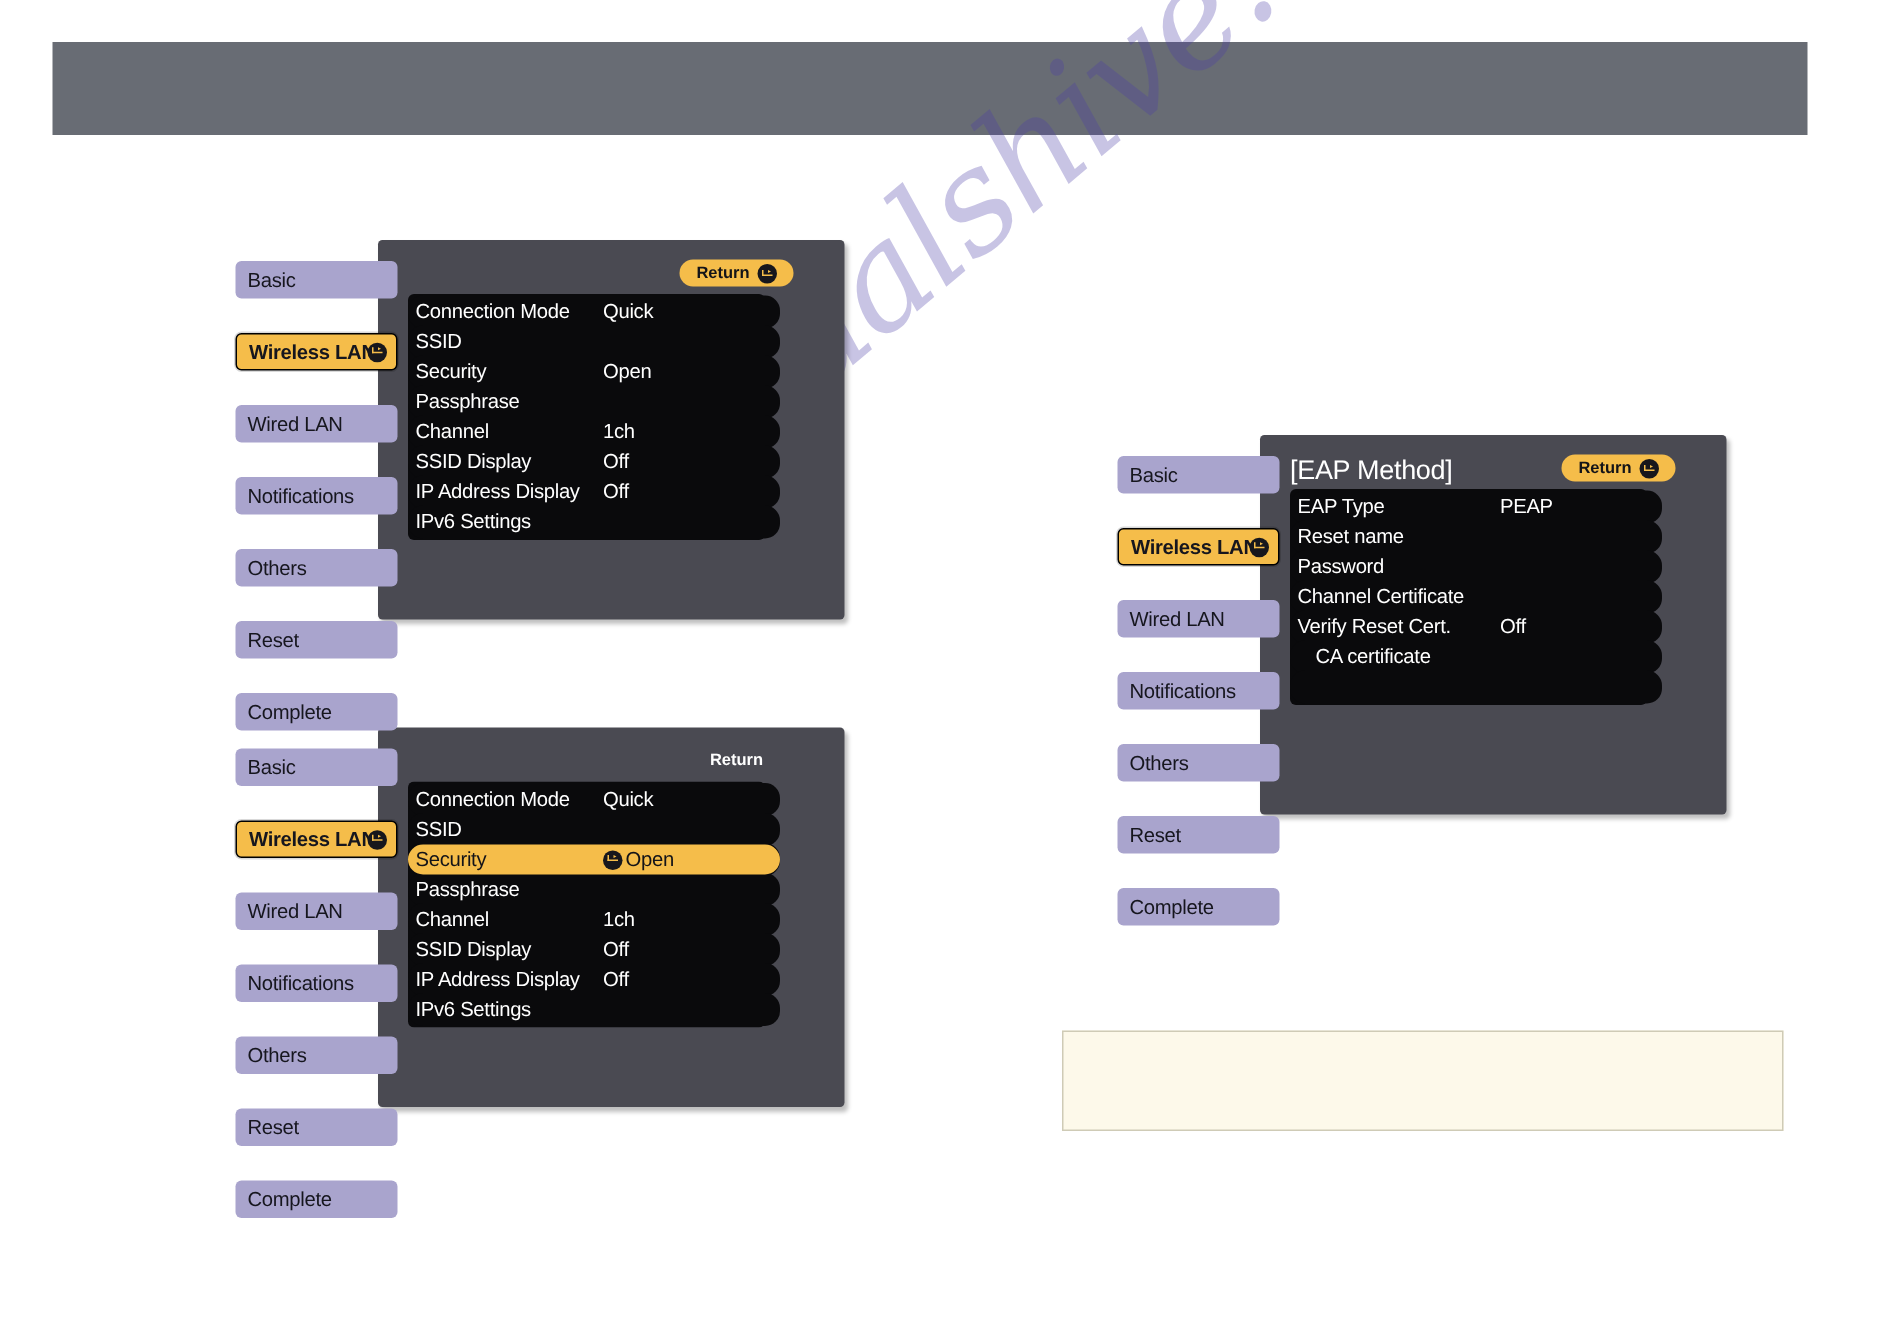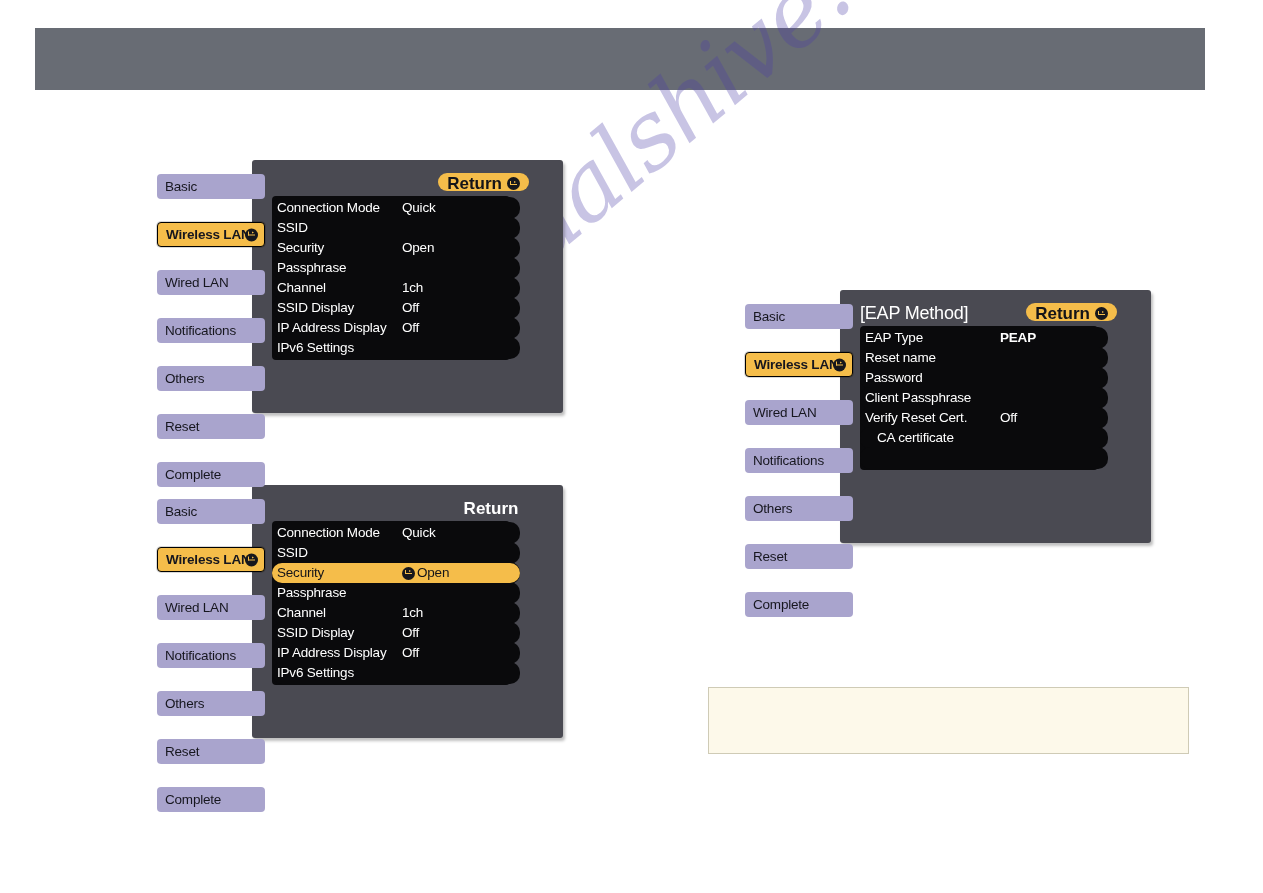--- a/index.html
+++ b/index.html
@@ -147,21 +147,21 @@
   }
   .return-btn {
     position: absolute;
     right: 22px;
     top: 0;
     height: 18px;
     min-width: 76px;
     background: #f5bd4a;
     border-radius: 10px;
     color: #141418;
-    font-size: 17px;
+    font-size: 11px;
     font-weight: bold;
     line-height: 19px;
     text-align: center;
     padding: 0 9px;
     box-sizing: border-box;
     white-space: nowrap;
   }
   .return-btn.flat {
     background: transparent;
     color: #ffffff;
@@ -325,24 +325,24 @@
             <rect x="0" y="0" width="238" height="144" rx="4" fill="#0a0a0c"></rect>
             <rect x="0" y="1" width="248" height="22" rx="10" ry="10" fill="#0a0a0c"></rect>
             <rect x="0" y="21" width="248" height="22" rx="10" ry="10" fill="#0a0a0c"></rect>
             <rect x="0" y="41" width="248" height="22" rx="10" ry="10" fill="#0a0a0c"></rect>
             <rect x="0" y="61" width="248" height="22" rx="10" ry="10" fill="#0a0a0c"></rect>
             <rect x="0" y="81" width="248" height="22" rx="10" ry="10" fill="#0a0a0c"></rect>
             <rect x="0" y="101" width="248" height="22" rx="10" ry="10" fill="#0a0a0c"></rect>
             <rect x="0" y="121" width="248" height="22" rx="10" ry="10" fill="#0a0a0c"></rect>
           </svg>
         </div>
-        <div class="osd-row" style="position: absolute; left: 0px; top: 2px; width: 248px;"><span class="lab">EAP Type</span><span class="val" style="left: 140px; font-weight: bold;">PEAP</span></div>
+        <div class="osd-row" style="position: absolute; left: 0px; top: 2px; width: 248px;"><span class="lab">EAP Type</span><span class="val" style="left: 140px;">PEAP</span></div>
         <div class="osd-row" style="position: absolute; left: 0px; top: 22px; width: 248px;"><span class="lab">Reset name</span></div>
         <div class="osd-row" style="position: absolute; left: 0px; top: 42px; width: 248px;"><span class="lab">Password</span></div>
-        <div class="osd-row" style="position: absolute; left: 0px; top: 62px; width: 248px;"><span class="lab">Client Passphrase</span></div>
+        <div class="osd-row" style="position: absolute; left: 0px; top: 62px; width: 248px;"><span class="lab">Channel Certificate</span></div>
         <div class="osd-row" style="position: absolute; left: 0px; top: 82px; width: 248px;"><span class="lab">Verify Reset Cert.</span><span class="val" style="left: 140px;">Off</span></div>
         <div class="osd-row" style="position: absolute; left: 0px; top: 102px; width: 248px; margin-left: 12px;"><span class="lab">CA certificate</span></div>
       </div>
   </div>
   <div class="osd-tabs" id="tabs3">
       <div class="osd-tab"><span>Basic</span></div>
       <div class="osd-tab active"><span>Wireless LAN</span><span class="enter-glyph tab-enter"></span></div>
       <div class="osd-tab"><span>Wired LAN</span></div>
       <div class="osd-tab"><span>Notifications</span></div>
       <div class="osd-tab"><span>Others</span></div>

